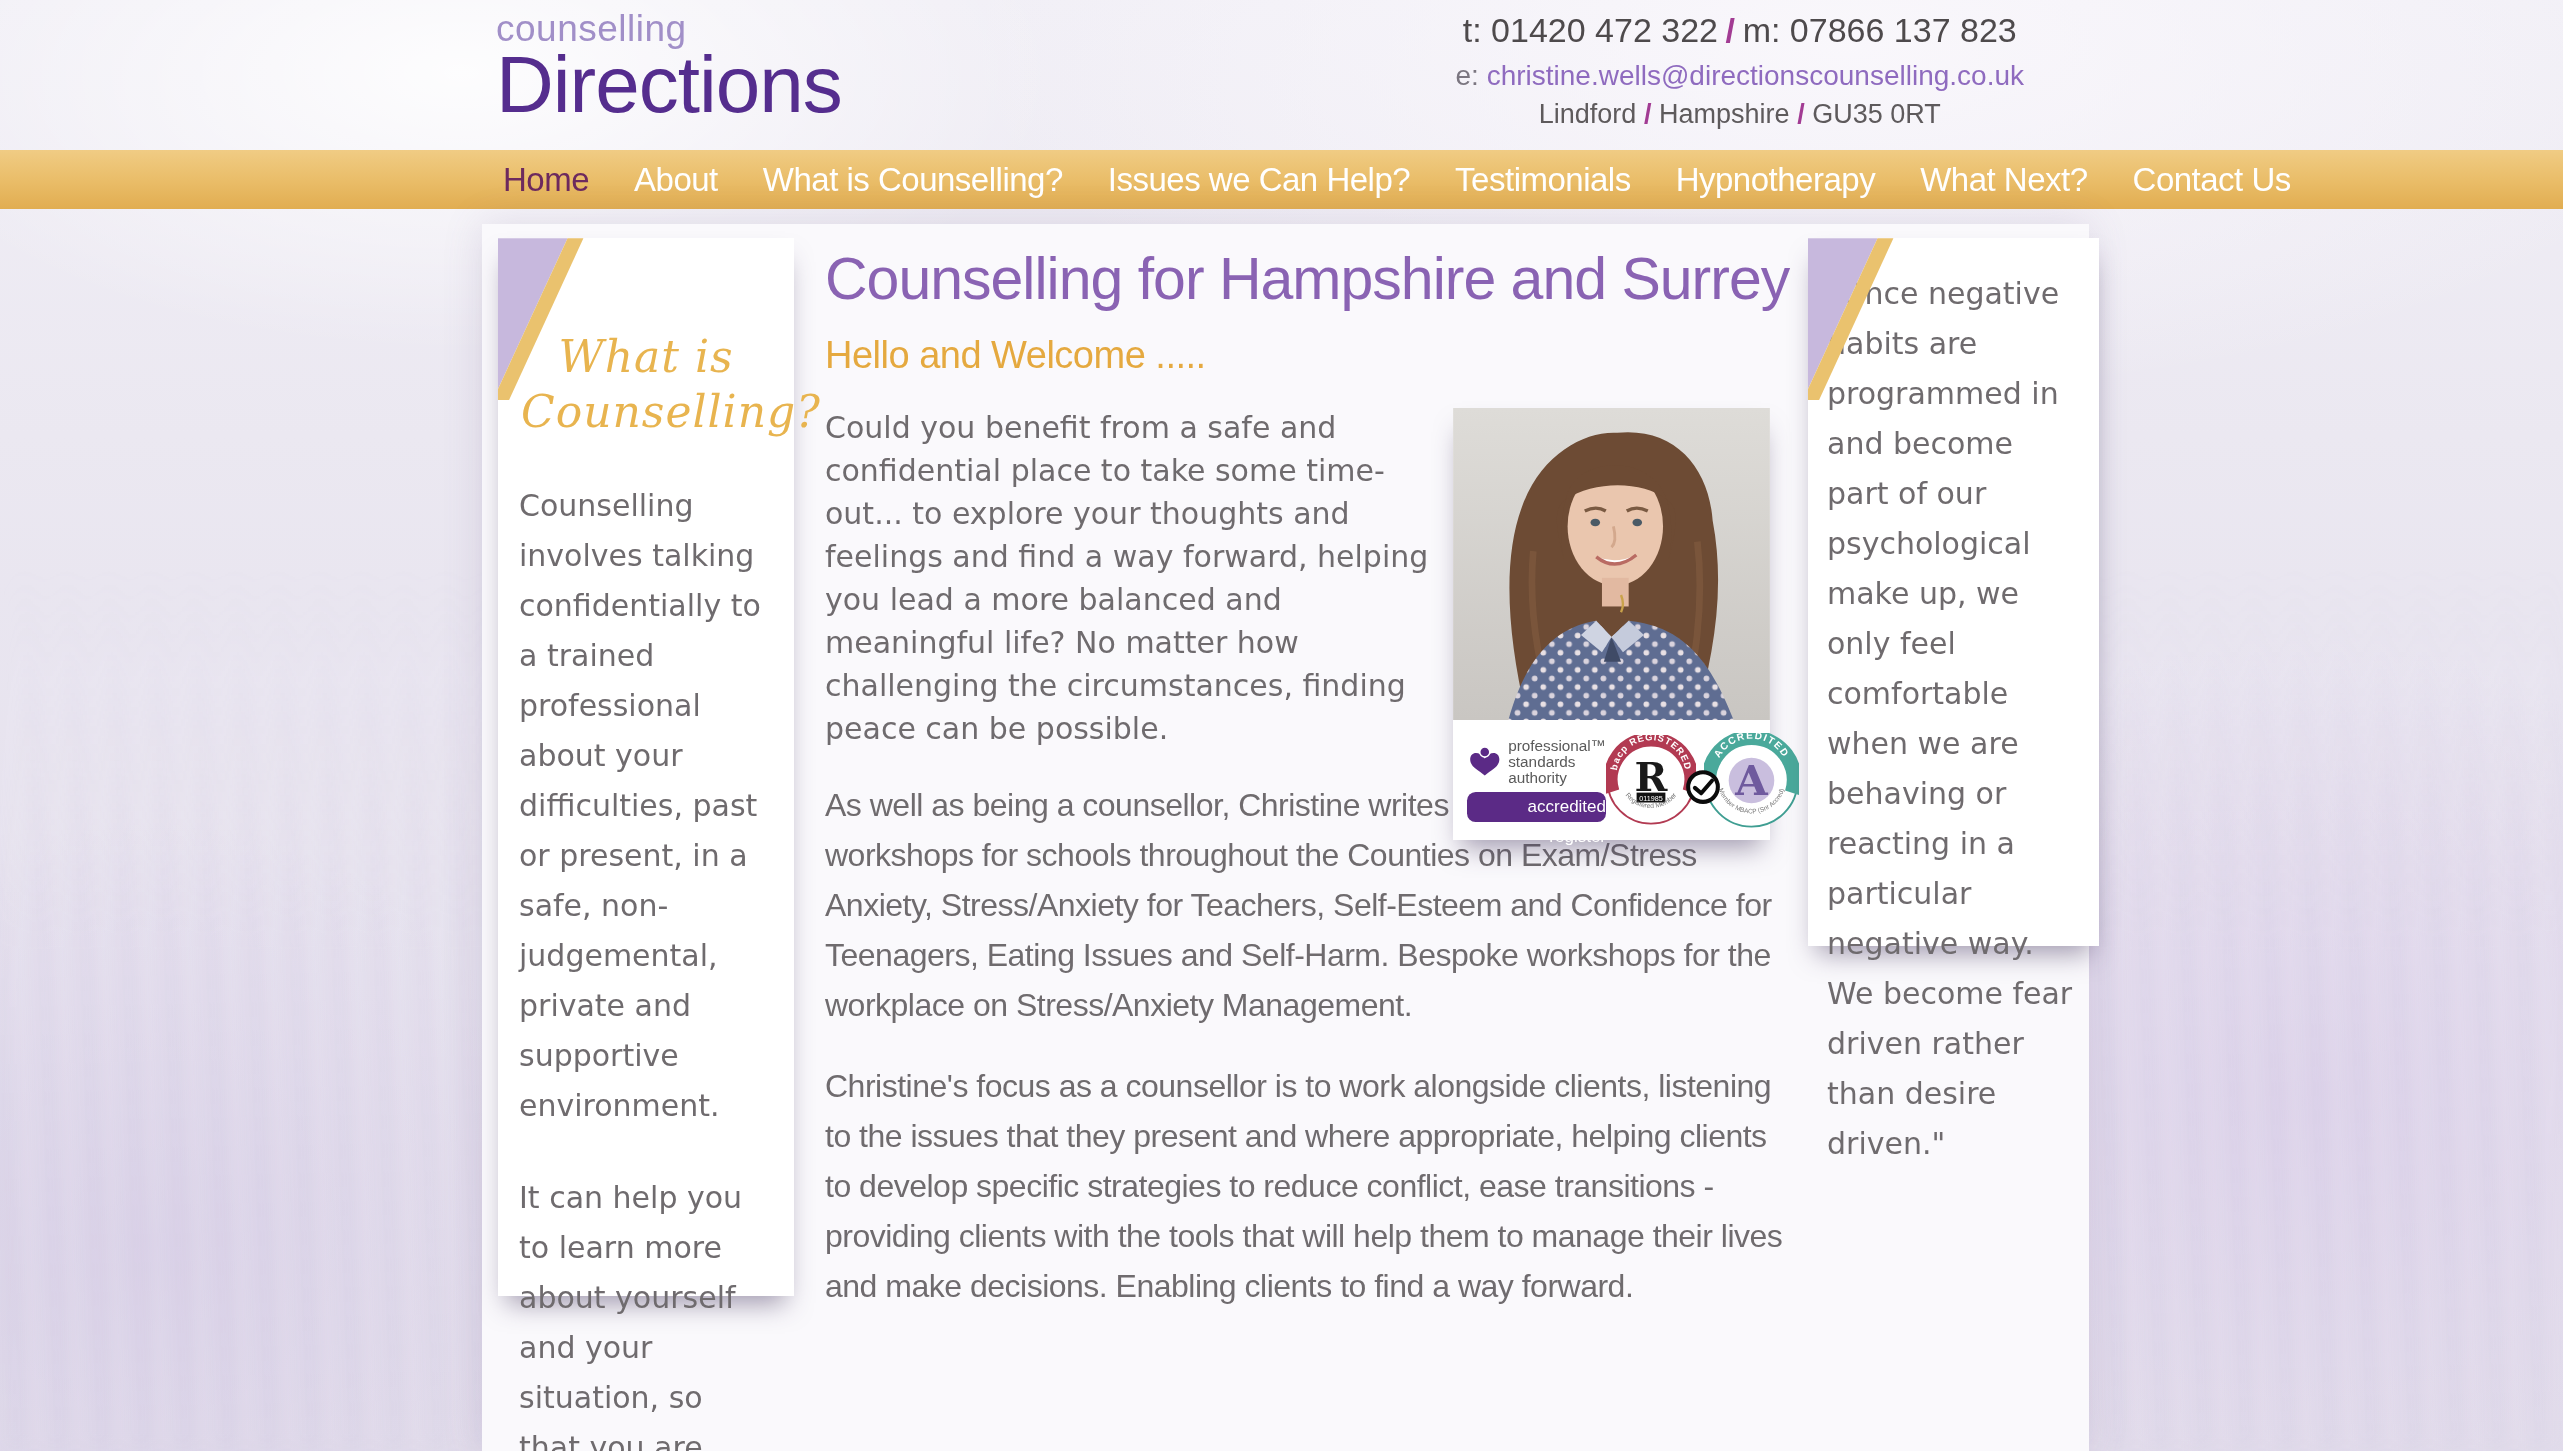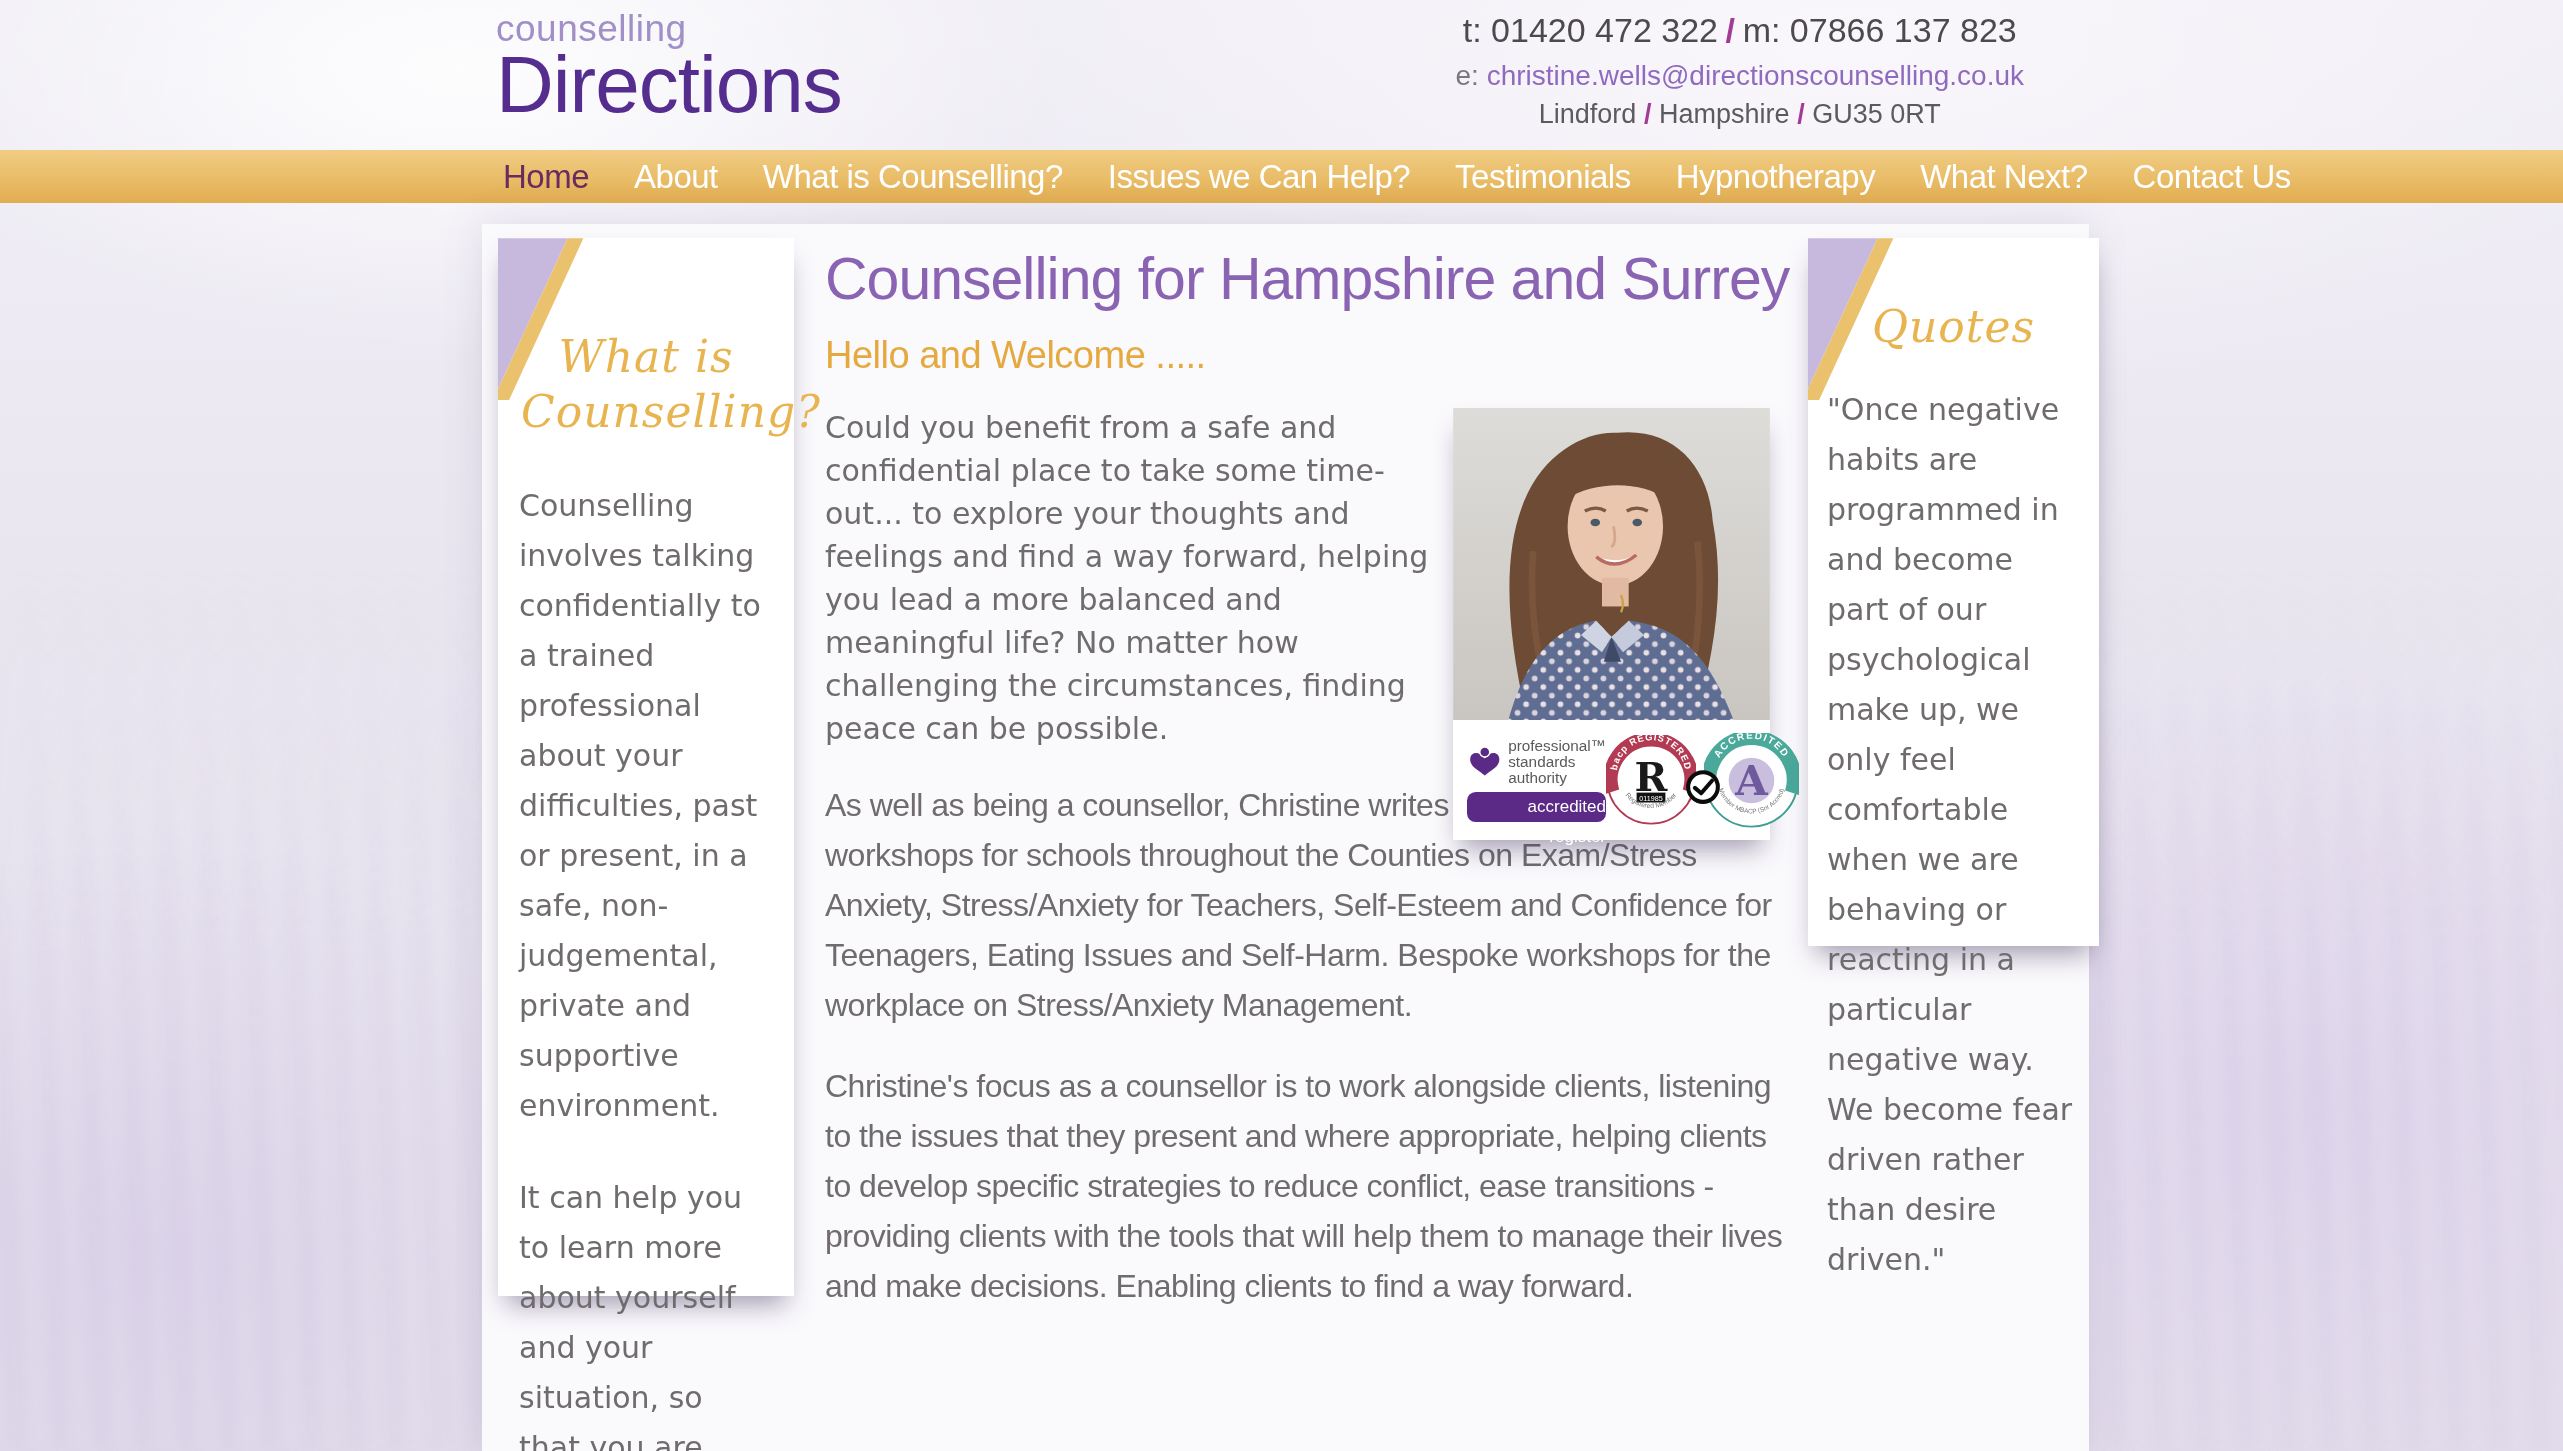--- a/index.html
+++ b/index.html
@@ -35,21 +35,21 @@
   .logo-main { display:block; font-family:"Liberation Sans", sans-serif; font-size:80px;
     color:#552d8e; letter-spacing:-1px; line-height:.95; }
   .contact { position:absolute; right:539px; top:11.4px; text-align:center;
     font-family:Liberation Sans, sans-serif; }
   .phone-line { font-size:34px; color:#4e4a4c; }
   .contact .sep { color:#a23b93; padding:0 7.6px; font-weight:bold; }
   .email-line { margin-top:9.5px; font-size:28px; color:#7b7680; }
   .email-line a { color:#8f6bbf; text-decoration:none; }
   .addr-line { margin-top:7.6px; font-size:27px; color:#5e5a5c; }
   
-  .nav { position:absolute; left:0; top:150px; right:0; height:53px;
+  .nav { position:absolute; left:0; top:150px; right:0; height:59px;
     background:linear-gradient(180deg,#f0cc84 0%,#e9bc67 55%,#e1ad51 100%);
     display:flex; align-items:center; padding-left:503px; gap:45px;
     font-family:"Liberation Sans", sans-serif; font-size:33px; letter-spacing:-0.5px; }
   .nav a { color:#ffffff; text-decoration:none; white-space:nowrap; }
   .nav a.active { color:#6d2a5e; }
   
   .panel { position:absolute; left:482px; top:224px; width:1607px; height:1227px;
     background:#faf9fc; box-shadow:0 0 38px rgba(110,95,140,.16); }
   .card { position:absolute; background:#fff;
     box-shadow:0 15.3px 25px -7.6px rgba(70,55,95,.5); }
@@ -242,18 +242,17 @@
         </svg>
       </div>
     </div>
   </div>
 
   <div class="card card-right">
     <div class="corner">
       <div class="lav"></div>
         <div class="gold"></div>
     </div>
-    <div class="script-heading">Quotes</div>
     <p class="quote-text">"Once negative habits are programmed in and become part of our psychological make up, we only feel comfortable when we are behaving or reacting in a particular negative way. We become fear driven rather than desire driven."</p>
   </div>
 
 </div>
 
 
 </body></html>

